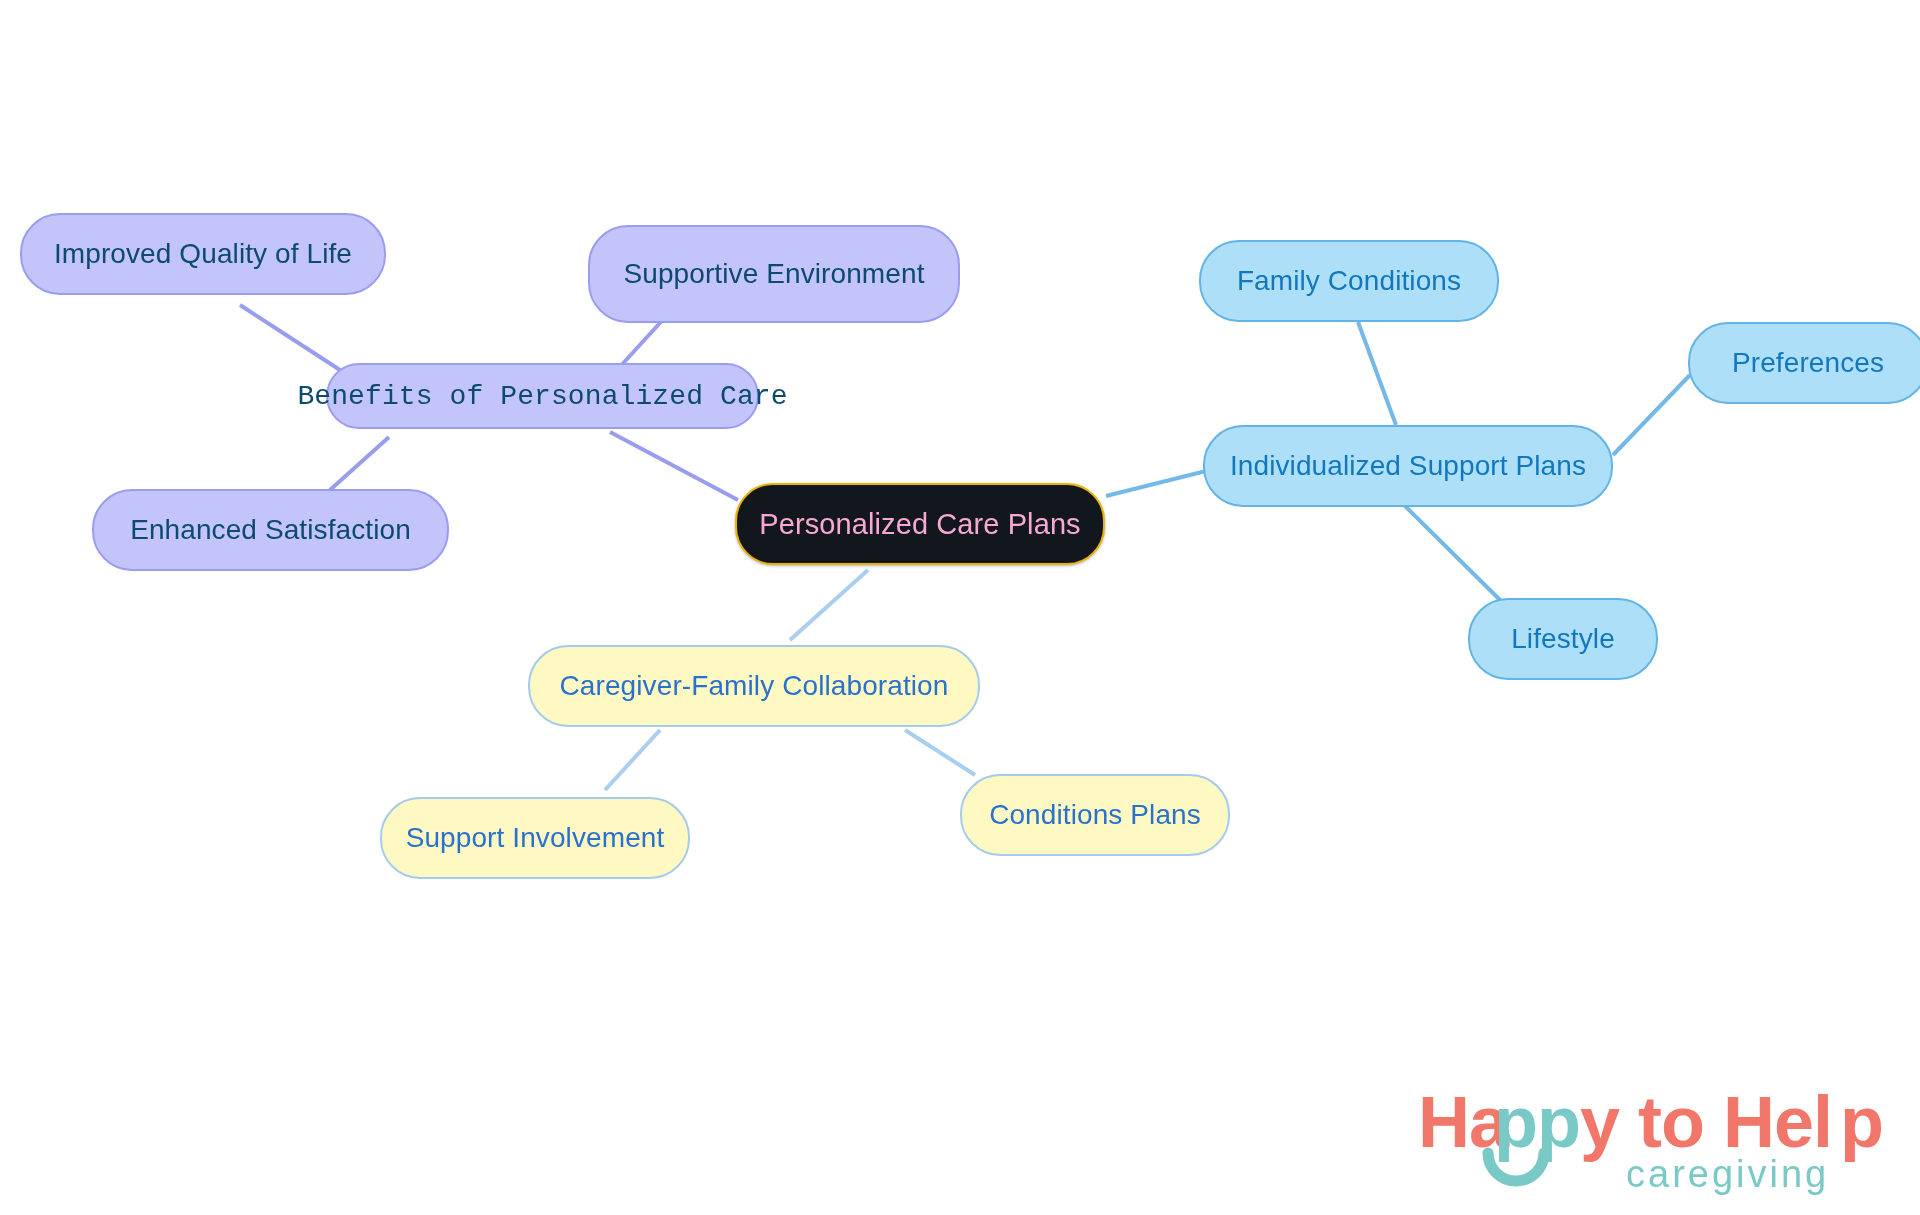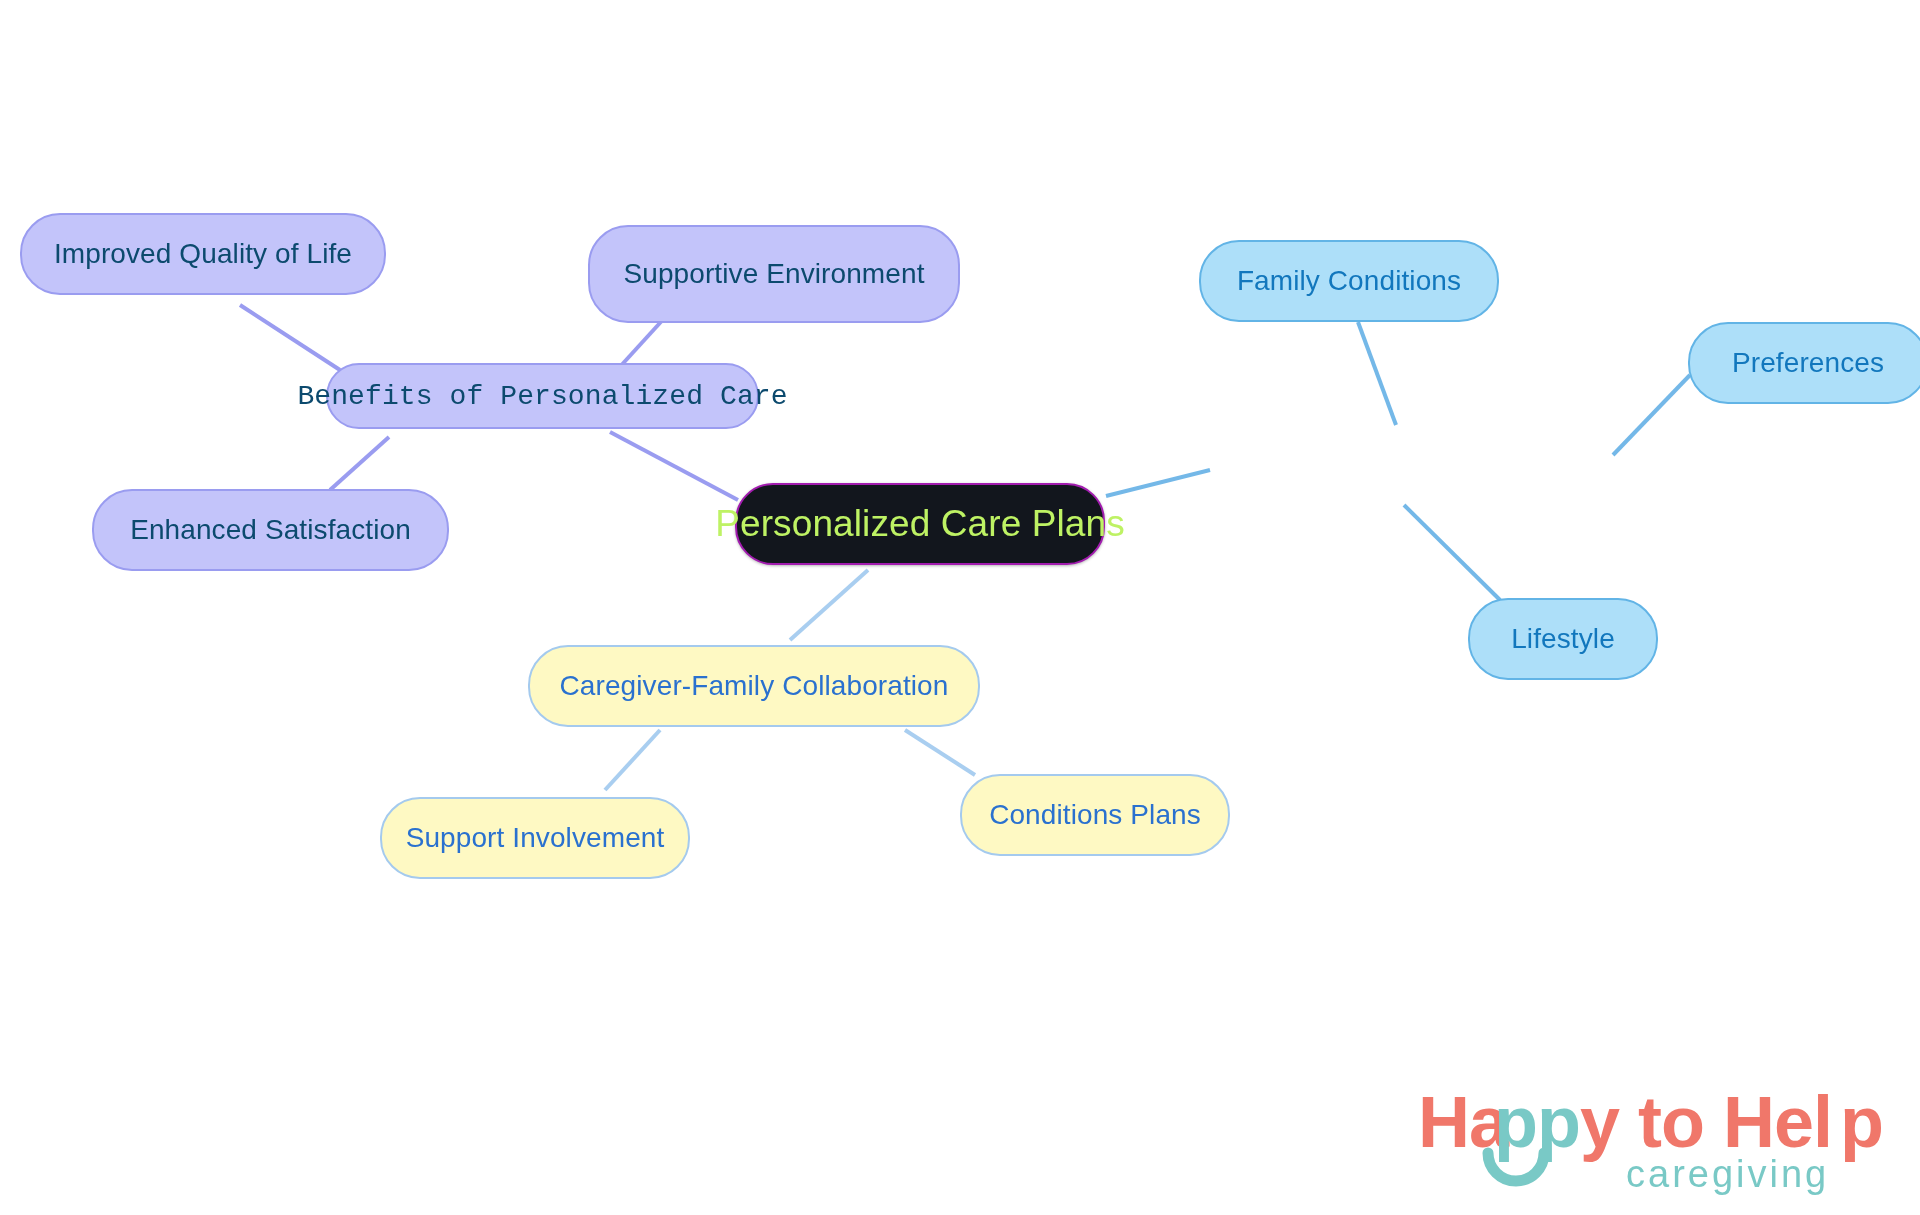--- a/index.html
+++ b/index.html
@@ -38,24 +38,24 @@
     align-items: center;
     justify-content: center;
     box-sizing: border-box;
     text-align: center;
     white-space: nowrap;
     letter-spacing: 0.1px;
   }
 
   .node.root {
     background: #12161d;
-    color: #bef264;
-    border: 2px solid #a21caf;
+    color: #f9a8d4;
+    border: 2px solid #eab308;
     border-radius: 38px;
-    font-size: 37px;
+    font-size: 29px;
     box-shadow: 0 1px 3px rgba(0,0,0,0.30);
   }
 
   .node.purple {
     background: #c3c4fa;
     border: 2px solid #9a9cf0;
     color: #0c4a6e;
     border-radius: 40px;
     font-size: 28px;
   }
@@ -119,20 +119,21 @@
   <div class="node root" style="left:735px; top:483px; width:370px; height:82px;">Personalized Care Plans</div>
 
   <div class="node purple" style="left:326px; top:363px; width:433px; height:66px;font-family:Liberation Mono, monospace;">Benefits of Personalized Care</div>
 
   <div class="node purple" style="left:20px; top:213px; width:366px; height:82px;">Improved Quality of Life</div>
 
   <div class="node purple" style="left:588px; top:205px; width:372px; height:98px;margin-top:20px;">Supportive Environment</div>
 
   <div class="node purple" style="left:92px; top:489px; width:357px; height:82px;">Enhanced Satisfaction</div>
 
+  <div class="node blue-mid" style="left:1203px; top:425px; width:410px; height:82px;">Individualized Support Plans</div>
 
   <div class="node blue-mid" style="left:1199px; top:240px; width:300px; height:82px;">Family Conditions</div>
 
   <div class="node blue-mid" style="left:1688px; top:322px; width:240px; height:82px;">Preferences</div>
 
   <div class="node blue-mid" style="left:1468px; top:598px; width:190px; height:82px;">Lifestyle</div>
 
   <div class="node blue-light" style="left:528px; top:645px; width:452px; height:82px;">Caregiver-Family Collaboration</div>
 
   <div class="node blue-light" style="left:380px; top:797px; width:310px; height:82px;">Support Involvement</div>

